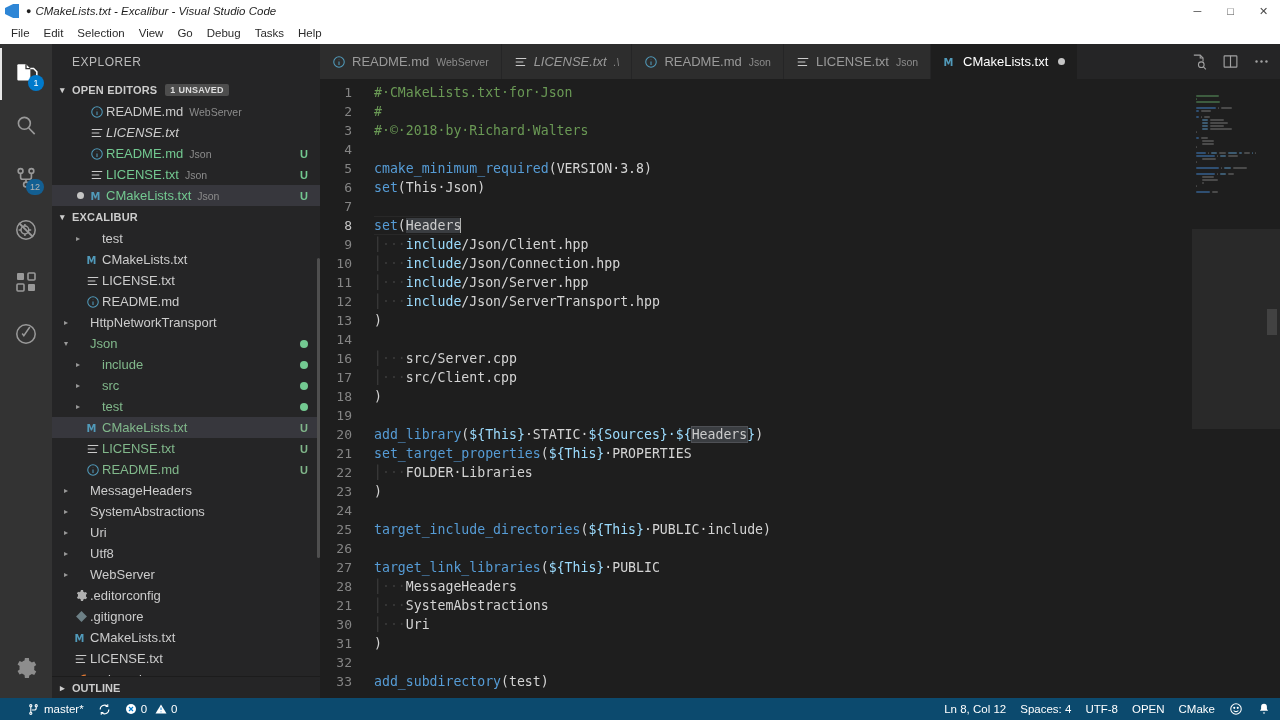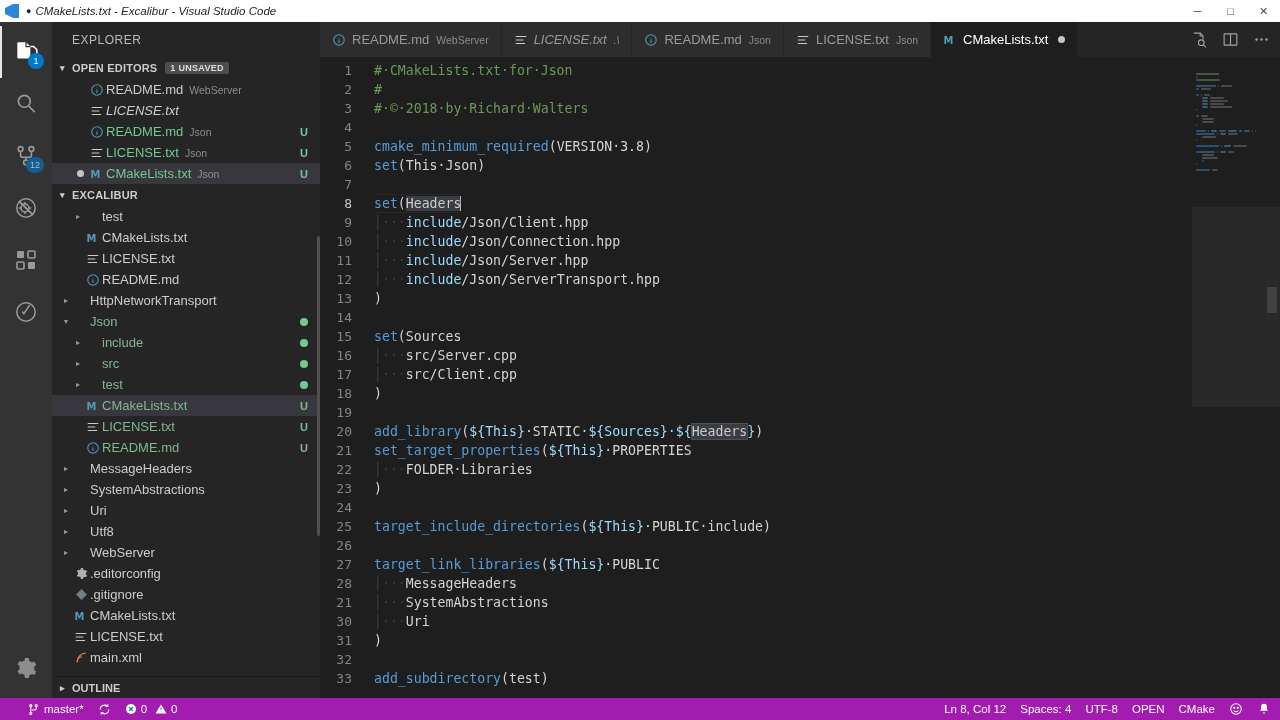--- a/index.html
+++ b/index.html
@@ -154,21 +154,21 @@
   .mm-line { height: 2px; margin-bottom: 1px; }
   .mm-seg { display: inline-block; height: 2px; margin-right: 2px; border-radius: 1px; }
   .mm-slider { position: absolute; left: 0; right: 0; background: rgba(121,121,121,.12); }
   .edit-scroll {
     position: absolute; right: 3px; width: 10px; background: #424242; border-radius: 0;
   }
   .overview-ruler { position: absolute; right: 0; top: 0; bottom: 0; width: 3px; background: transparent; }
 
   
   .statusbar {
-    height: 22px; background: #a21caf; color: #ffffff; display: flex; align-items: flex-end;
+    height: 22px; background: #0c4a6e; color: #ffffff; display: flex; align-items: flex-end;
     flex: none; font-size: 11.5px; padding: 0 2px;
   }
   .sb-item { display: flex; align-items: center; padding: 0 7px; height: 22px; gap: 4px; white-space: nowrap; }
   .sb-right { margin-left: auto; display: flex; align-items: center; }
   .sb-left-pad { width: 18px; }
 </style>
 </head>
 <body>
 
 <div class="app">
@@ -177,20 +177,30 @@
     <div class="tb-logo"></div>
     <span class="tb-dot">●</span>
     <span class="tb-title" style="margin-left:4px">CMakeLists.txt - Excalibur - Visual Studio Code</span>
     <div class="tb-win">
       <div class="tb-btn">─</div>
       <div class="tb-btn">□</div>
       <div class="tb-btn">✕</div>
     </div>
   </div>
 
+  <div class="menubar" id="menubar">
+      <div class="menu-item">File</div>
+      <div class="menu-item">Edit</div>
+      <div class="menu-item">Selection</div>
+      <div class="menu-item">View</div>
+      <div class="menu-item">Go</div>
+      <div class="menu-item">Debug</div>
+      <div class="menu-item">Tasks</div>
+      <div class="menu-item">Help</div>
+    </div>
 
   <div class="body">
 
     <div class="activitybar">
       <div class="act active">
         <svg width="26" height="26" viewBox="0 0 24 24" fill="none" stroke="#ffffff" stroke-width="1.4">
           <path d="M5 3h7l4 4v10a1 1 0 0 1-1 1H5a1 1 0 0 1-1-1V4a1 1 0 0 1 1-1z" fill="#ffffff" stroke="none"></path>
           <path d="M12 3v4h4" stroke="#333" stroke-width="1.2"></path>
           <path d="M16 7h3l3 3v8a1 1 0 0 1-1 1h-3" stroke="#ffffff" stroke-width="1.4" fill="none"></path>
         </svg>
@@ -572,21 +582,20 @@
               <div class="cline"><span class="gut">5</span><span class="ctext"><span class="fn">cmake_minimum_required</span><span class="pl">(</span><span class="pl">VERSION·3.8)</span></span></div>
               <div class="cline"><span class="gut">6</span><span class="ctext"><span class="fn">set</span><span class="pl">(This·Json)</span></span></div>
               <div class="cline"><span class="gut">7</span><span class="ctext"></span></div>
               <div class="cline active"><span class="gut">8</span><span class="ctext"><span class="fn">set</span><span class="pl">(</span><span class="sel">Headers</span><span class="caret"></span></span></div>
               <div class="cline"><span class="gut">9</span><span class="ctext"><span class="igd">│</span><span class="ws">···</span><span class="var">include</span><span class="pl">/Json/Client.hpp</span></span></div>
               <div class="cline"><span class="gut">10</span><span class="ctext"><span class="igd">│</span><span class="ws">···</span><span class="var">include</span><span class="pl">/Json/Connection.hpp</span></span></div>
               <div class="cline"><span class="gut">11</span><span class="ctext"><span class="igd">│</span><span class="ws">···</span><span class="var">include</span><span class="pl">/Json/Server.hpp</span></span></div>
               <div class="cline"><span class="gut">12</span><span class="ctext"><span class="igd">│</span><span class="ws">···</span><span class="var">include</span><span class="pl">/Json/ServerTransport.hpp</span></span></div>
               <div class="cline"><span class="gut">13</span><span class="ctext"><span class="pl">)</span></span></div>
               <div class="cline"><span class="gut">14</span><span class="ctext"></span></div>
-              <div class="cline"><span class="gut">15</span><span class="ctext"><span class="fn">set</span><span class="pl">(Sources</span></span></div>
               <div class="cline"><span class="gut">16</span><span class="ctext"><span class="igd">│</span><span class="ws">···</span><span class="pl">src/Server.cpp</span></span></div>
               <div class="cline"><span class="gut">17</span><span class="ctext"><span class="igd">│</span><span class="ws">···</span><span class="pl">src/Client.cpp</span></span></div>
               <div class="cline"><span class="gut">18</span><span class="ctext"><span class="pl">)</span></span></div>
               <div class="cline"><span class="gut">19</span><span class="ctext"></span></div>
               <div class="cline"><span class="gut">20</span><span class="ctext"><span class="fn">add_library</span><span class="pl">(</span><span class="var">${This}</span><span class="pl">·STATIC·</span><span class="var">${Sources}</span><span class="var">·${</span><span class="selmatch">Headers</span><span class="var">}</span><span class="pl">)</span></span></div>
               <div class="cline"><span class="gut">21</span><span class="ctext"><span class="fn">set_target_properties</span><span class="pl">(</span><span class="var">${This}</span><span class="pl">·PROPERTIES</span></span></div>
               <div class="cline"><span class="gut">22</span><span class="ctext"><span class="igd">│</span><span class="ws">···</span><span class="pl">FOLDER·Libraries</span></span></div>
               <div class="cline"><span class="gut">23</span><span class="ctext"><span class="pl">)</span></span></div>
               <div class="cline"><span class="gut">24</span><span class="ctext"></span></div>
               <div class="cline"><span class="gut">25</span><span class="ctext"><span class="fn">target_include_directories</span><span class="pl">(</span><span class="var">${This}</span><span class="pl">·PUBLIC·include)</span></span></div>

